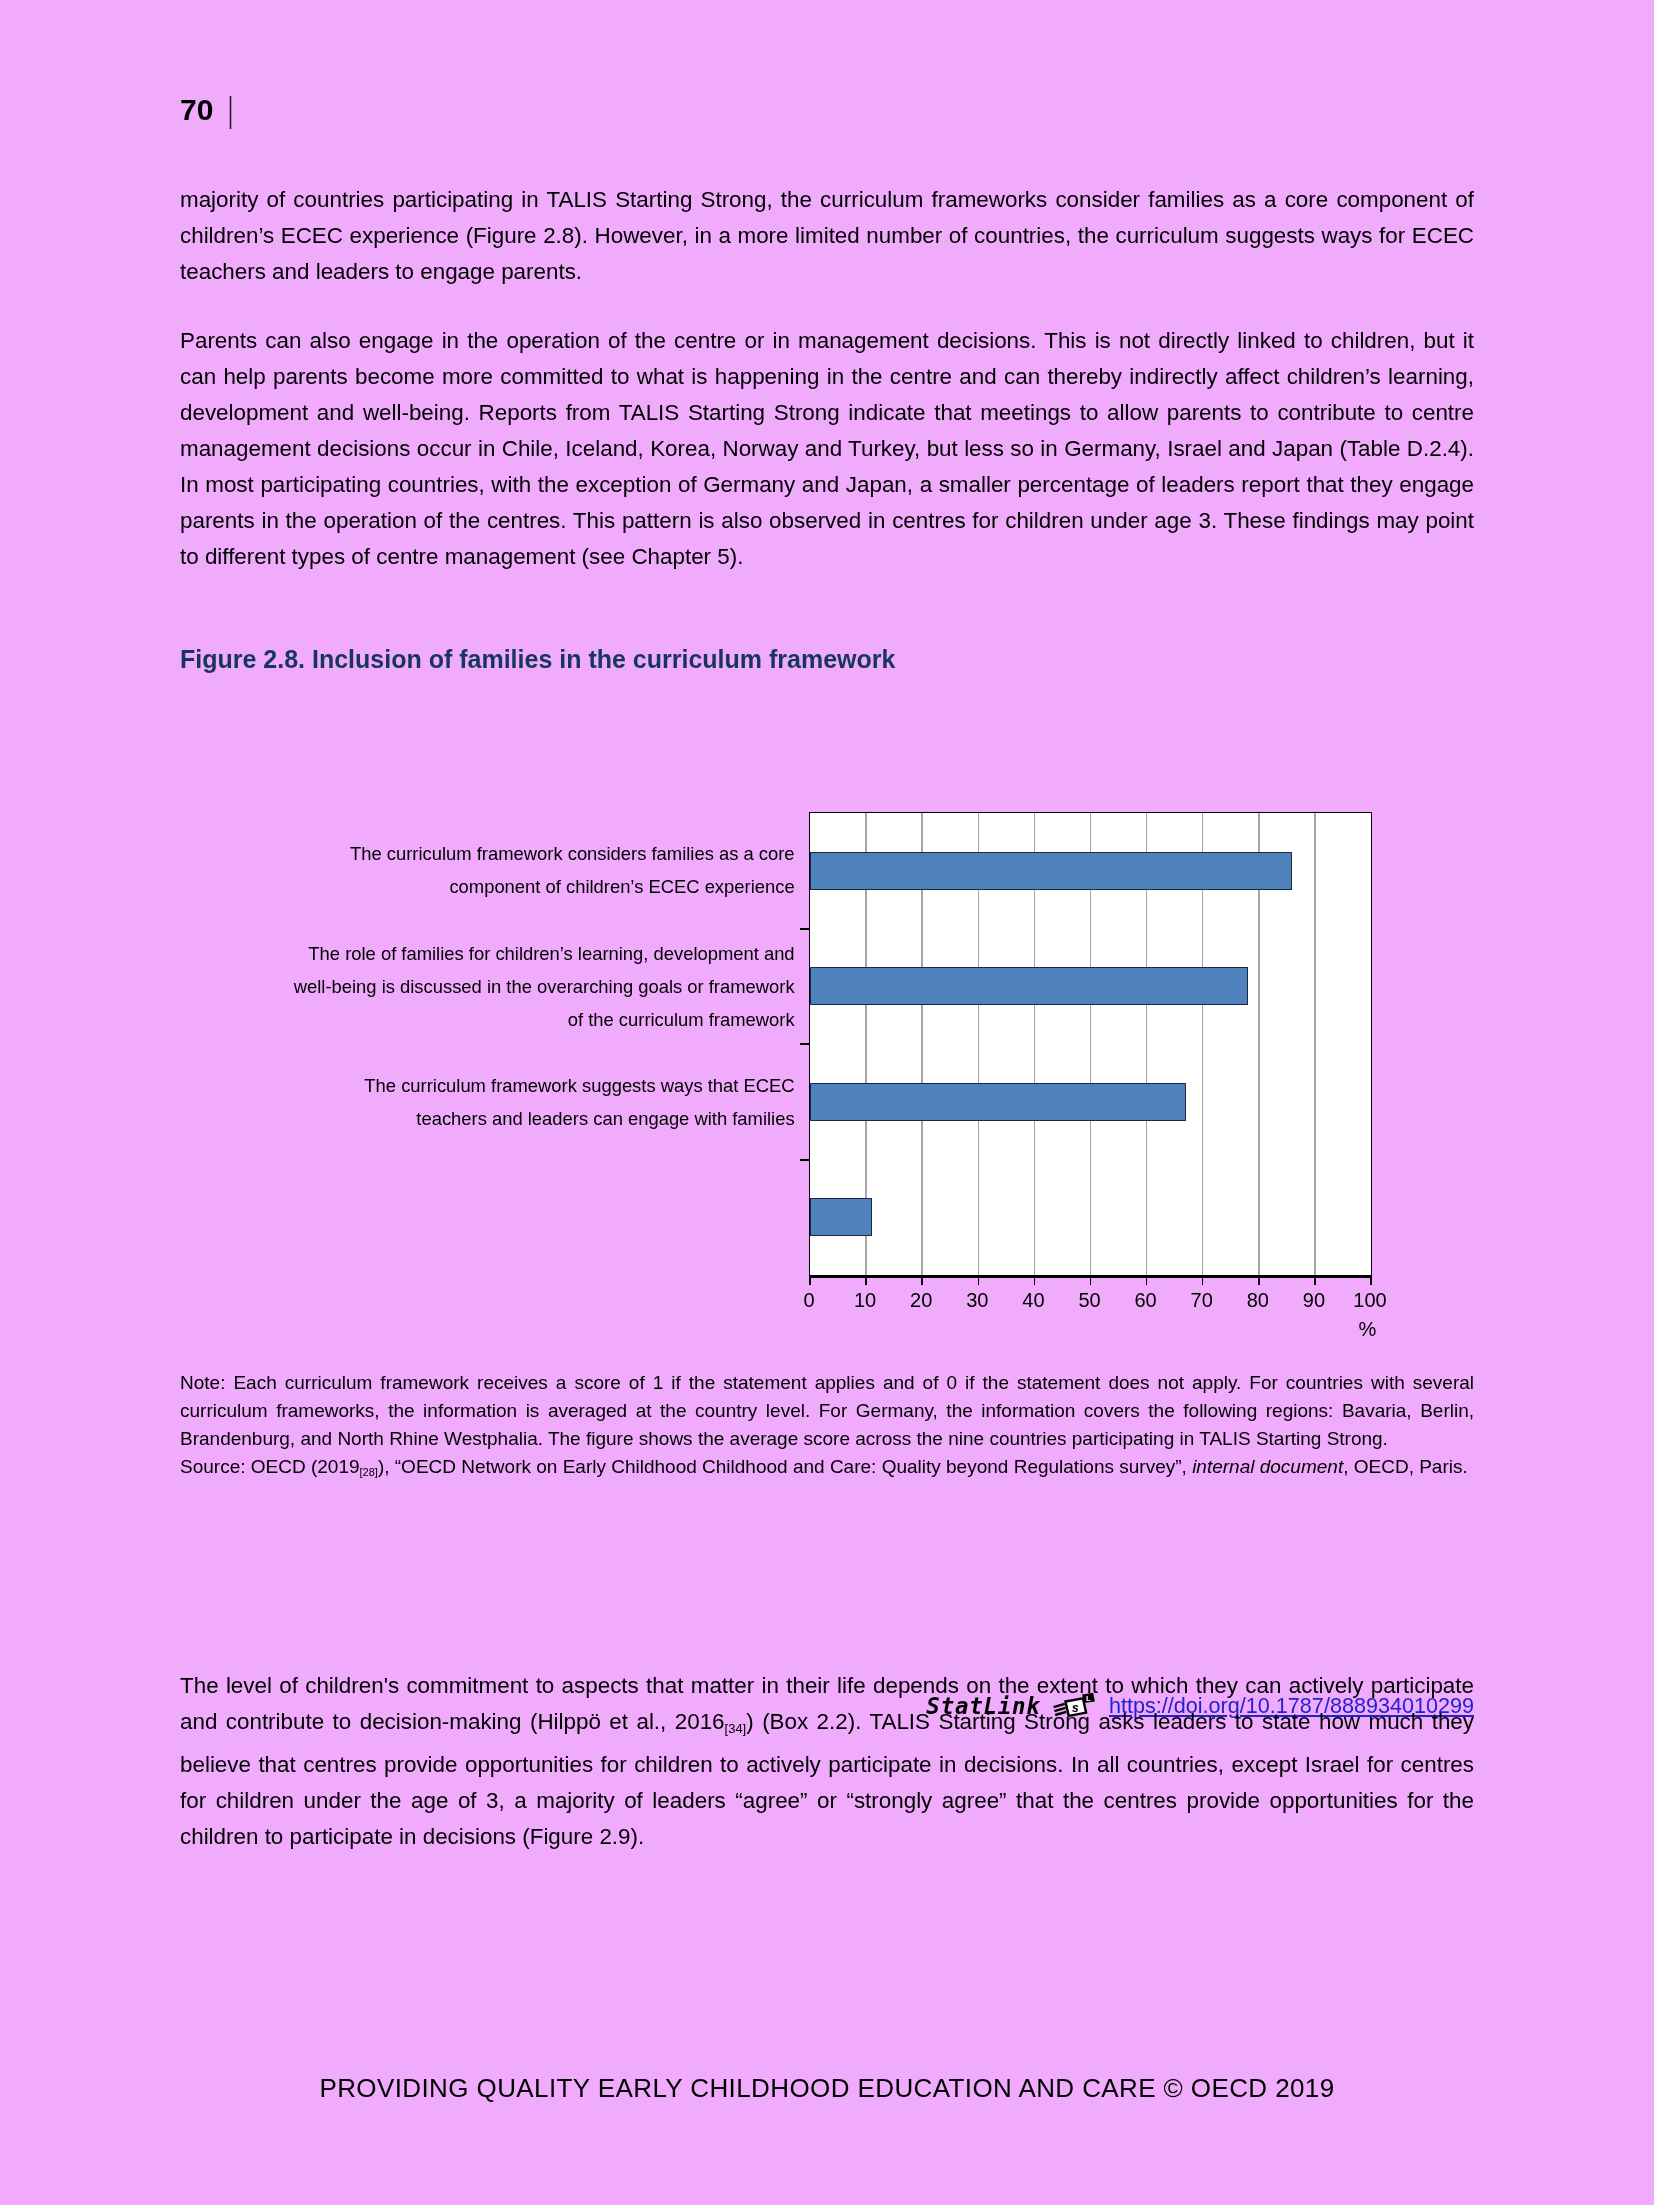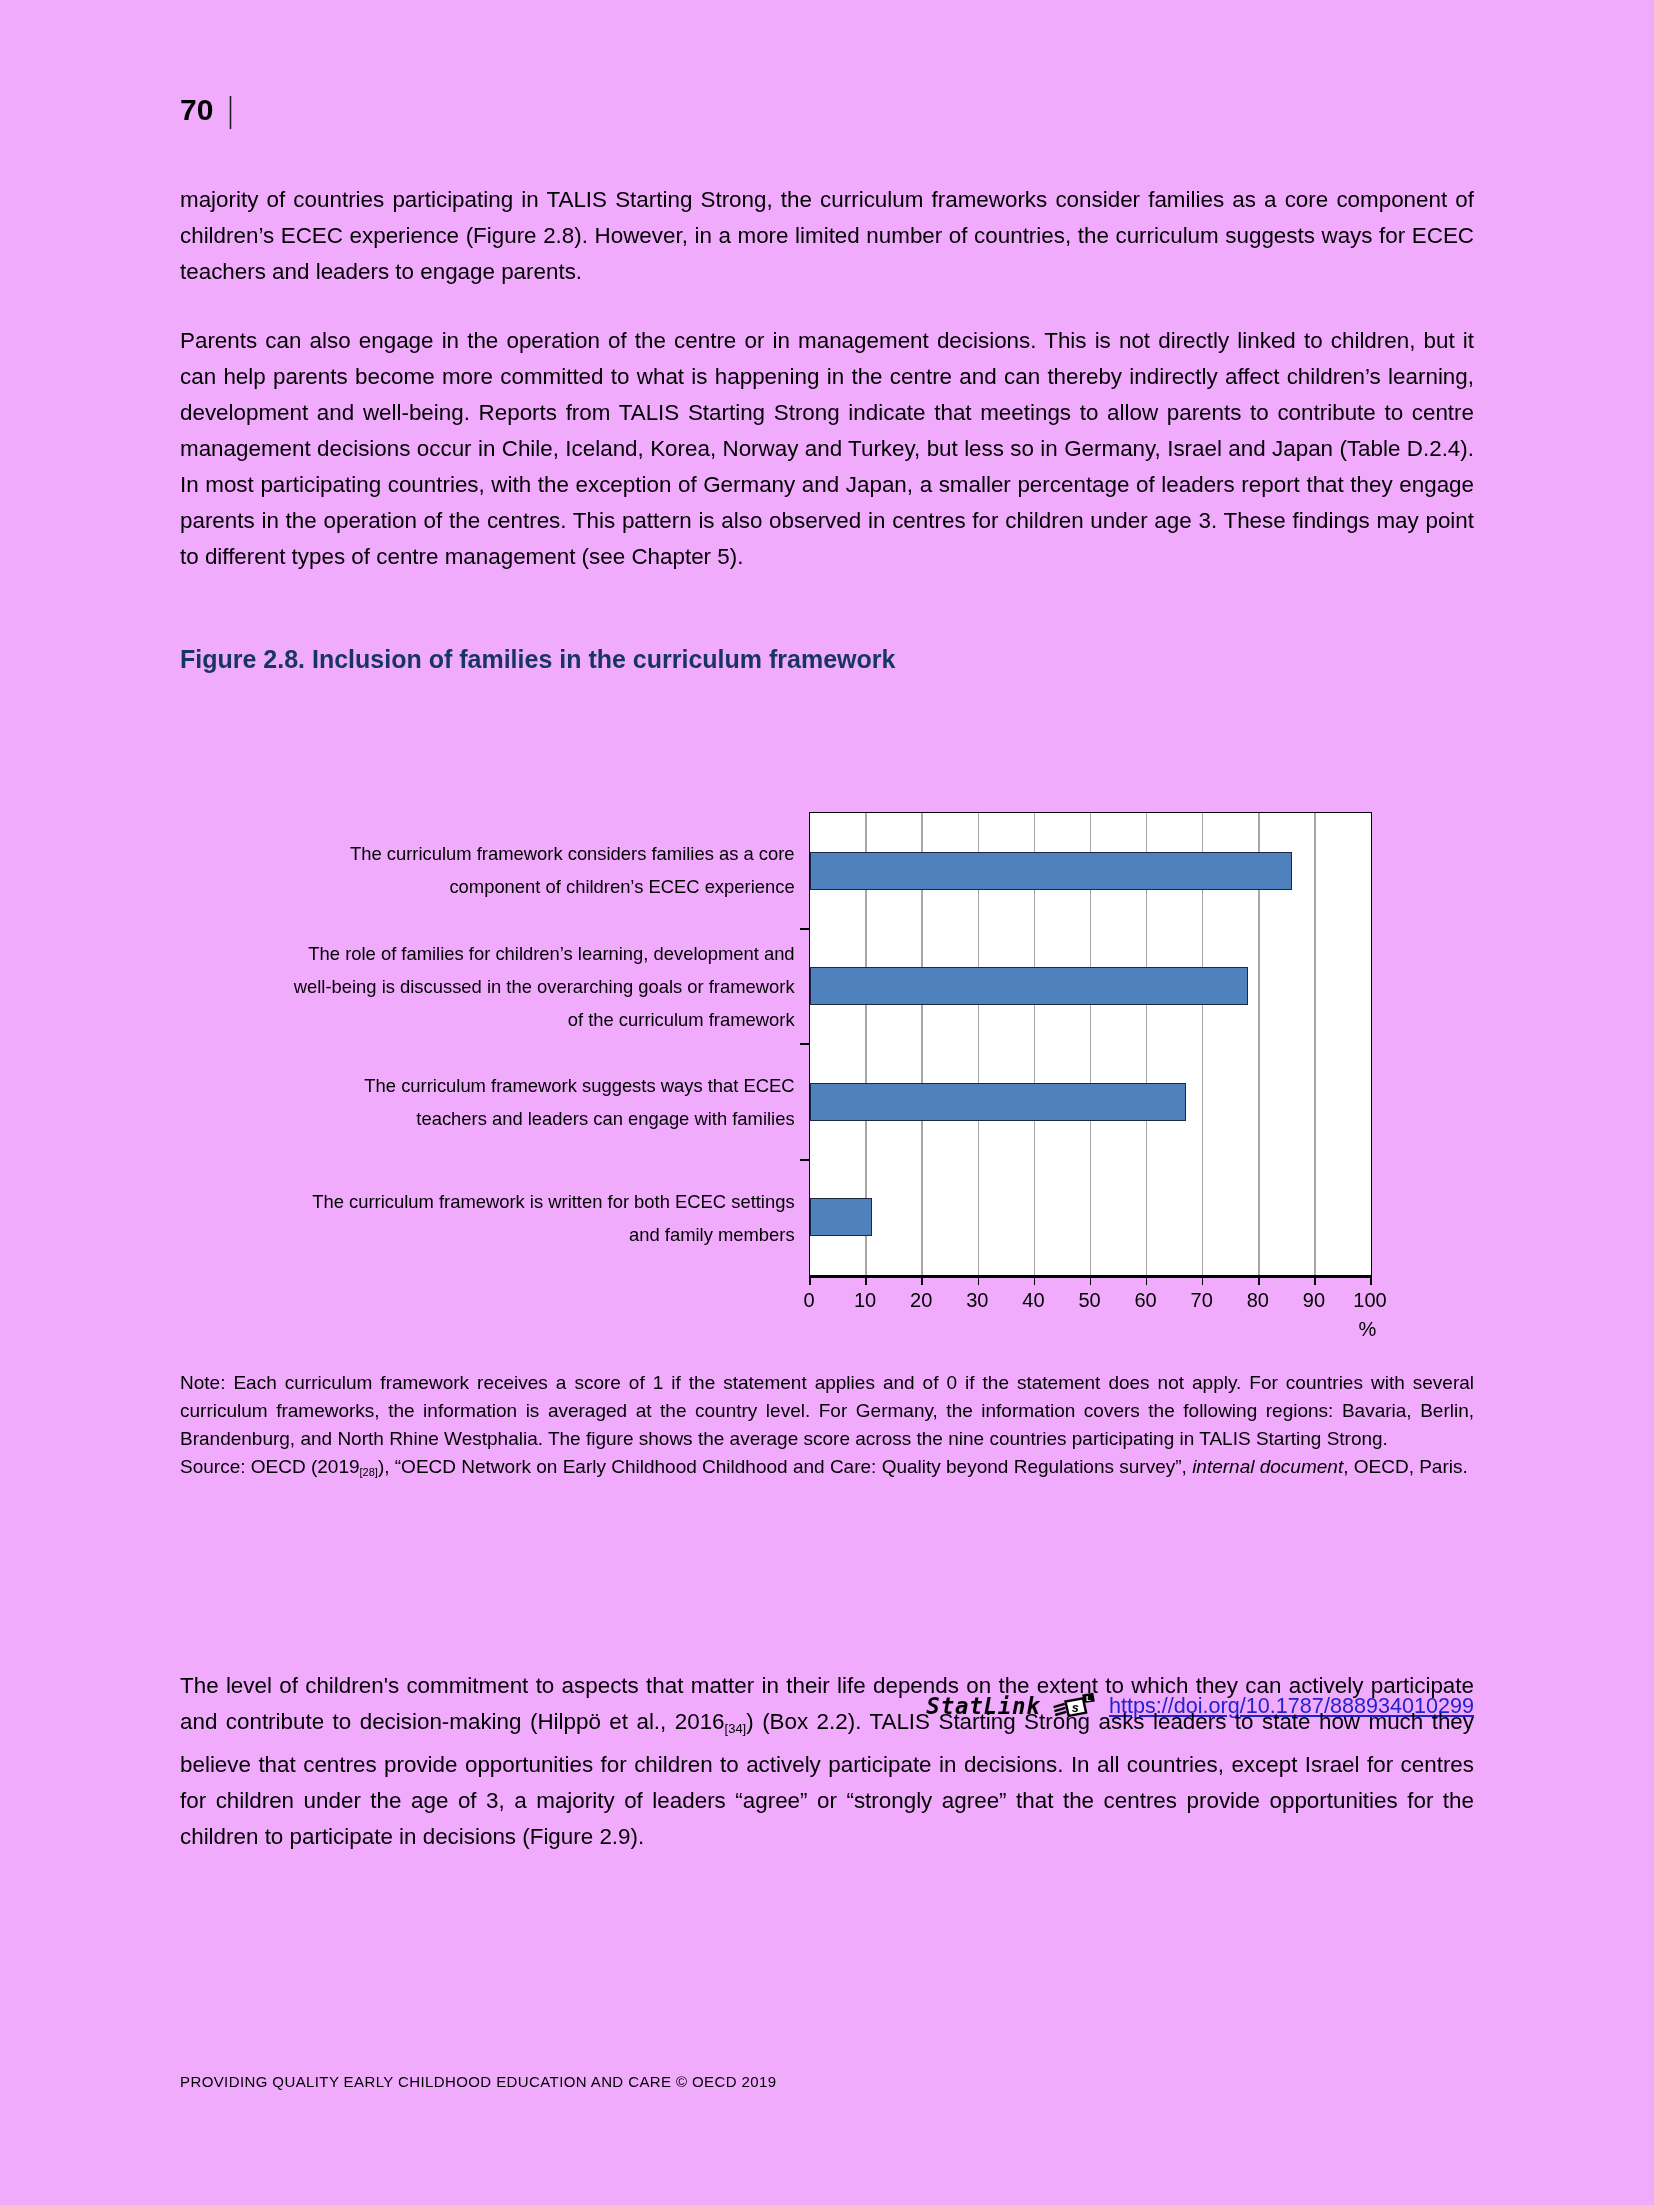--- a/index.html
+++ b/index.html
@@ -34,22 +34,22 @@
   .notes{position:absolute;left:180px;top:1369px;width:1294px;font-size:19px;line-height:28px;
          text-align:justify;}
   .notes p{margin:0;}
   .sub{font-size:.58em;vertical-align:-.28em;}
   .statlink{position:absolute;left:180px;top:1692px;width:1294px;text-align:right;}
   .sl-inner{display:inline-flex;align-items:center;gap:11.2px;}
   .sl-label{font-family:"DejaVu Sans Mono",monospace;font-style:italic;font-weight:bold;
             font-size:22.4px;letter-spacing:0.8px;}
   .sl-icon{display:inline-block;}
   .sl-url{color:#2222CC;text-decoration:underline;font-size:21.6px;}
-  .footer{position:absolute;left:180px;top:2073px;width:1294px;text-align:left;
-          font-size:15px;letter-spacing:0.4px;}
+  .footer{position:absolute;left:180px;top:2073px;width:1294px;text-align:center;
+          font-size:26px;letter-spacing:0.4px;}
 </style>
 </head>
 <body>
 
 <div class="page">
 
   <div class="pagehead">
     <span class="pnum">70</span>
     <span class="pbar">|</span>
   </div>
@@ -57,21 +57,20 @@
   <p class="body p1">majority of countries participating in TALIS Starting Strong, the curriculum frameworks consider families as a core component of children’s ECEC experience (Figure 2.8). However, in a more limited number of countries, the curriculum suggests ways for ECEC teachers and leaders to engage parents.</p>
   <p class="body p2">Parents can also engage in the operation of the centre or in management decisions. This is not directly linked to children, but it can help parents become more committed to what is happening in the centre and can thereby indirectly affect children’s learning, development and well-being. Reports from TALIS Starting Strong indicate that meetings to allow parents to contribute to centre management decisions occur in Chile, Iceland, Korea, Norway and Turkey, but less so in Germany, Israel and Japan (Table D.2.4). In most participating countries, with the exception of Germany and Japan, a smaller percentage of leaders report that they engage parents in the operation of the centres. This pattern is also observed in centres for children under age 3. These findings may point to different types of centre management (see Chapter 5).</p>
 
   <h2 class="figtitle">Figure 2.8. Inclusion of families in the curriculum framework</h2>
 
   <div class="chart">
     <div class="labels" id="chart-labels">
         <div class="clabel" style="height: 116px;">The curriculum framework considers families as a core component of children’s ECEC experience</div>
         <div class="clabel" style="height: 116px;">The role of families for children’s learning, development and well-being is discussed in the overarching goals or framework of the curriculum framework</div>
         <div class="clabel" style="height: 116px;">The curriculum framework suggests ways that ECEC teachers and leaders can engage with families</div>
-        <div class="clabel" style="height: 116px;">The curriculum framework is written for both ECEC settings and family members</div>
       </div>
     <div class="plotcol">
       <div class="plot" id="chart-plot">
           <div class="xtick" style="left: calc(0% - 0.8px);"></div>
           <div class="grid" style="left: calc(10% - 0.8px); background: rgb(166, 166, 166);"></div>
           <div class="xtick" style="left: calc(10% - 0.8px);"></div>
           <div class="grid" style="left: calc(20% - 0.8px); background: rgb(166, 166, 166);"></div>
           <div class="xtick" style="left: calc(20% - 0.8px);"></div>
           <div class="grid" style="left: calc(30% - 0.8px); background: rgb(166, 166, 166);"></div>
           <div class="xtick" style="left: calc(30% - 0.8px);"></div>

